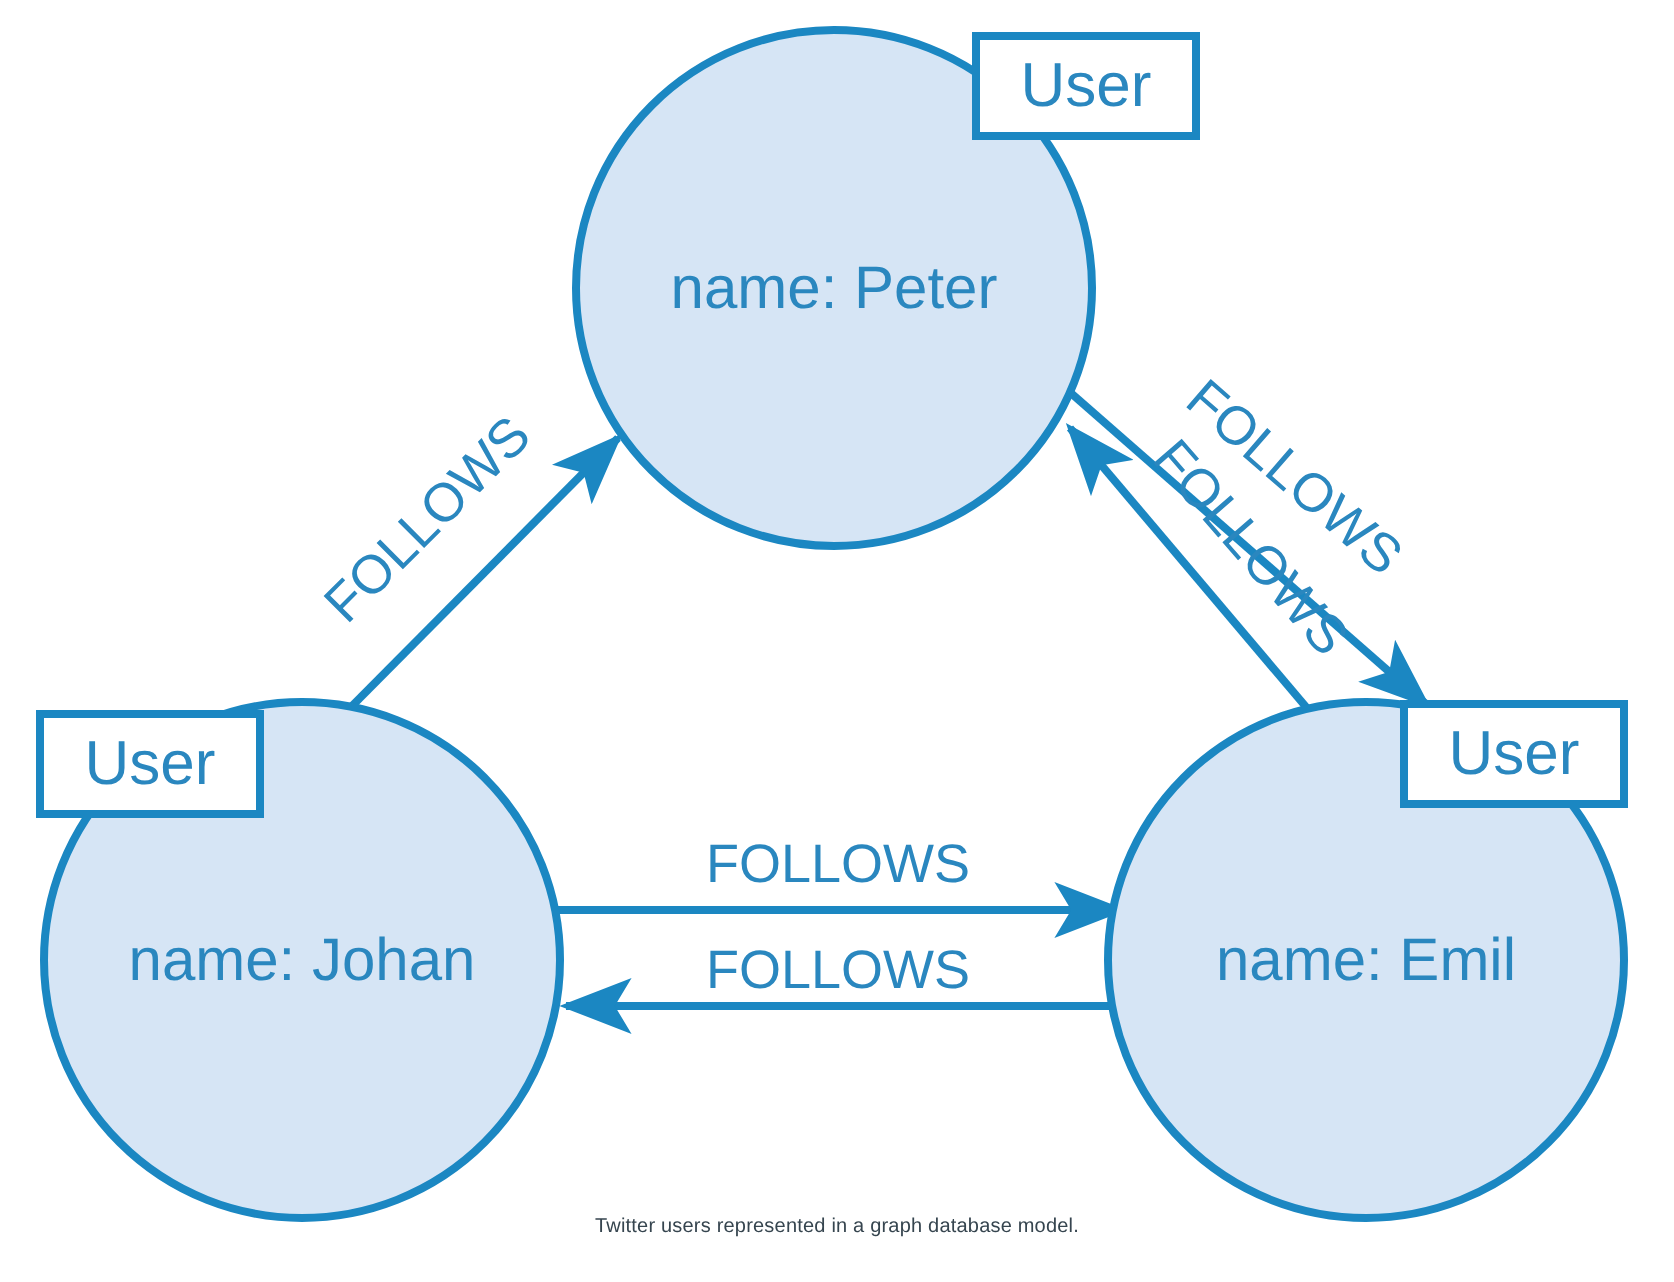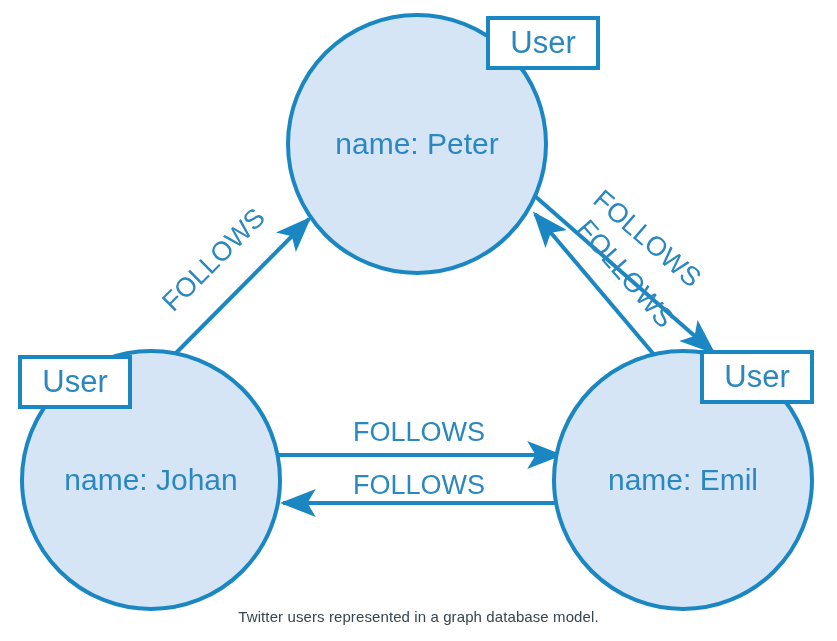--- a/index.html
+++ b/index.html
@@ -65,21 +65,21 @@
     text-anchor: middle;
     dominant-baseline: middle;
   }
   .caption {
     position: absolute;
     left: 0;
     right: 0;
     top: 608px;
     text-align: center;
     font-family: "Liberation Sans", sans-serif;
-    font-size: 15px;
+    font-size: 10px;
     color: #36454f;
     letter-spacing: 0.1px;
   }
 </style>
 </head>
 <body>
 
 <div id="diagram-root">
 
   <svg class="graph-canvas" viewBox="0 0 837 641" xmlns="http://www.w3.org/2000/svg">

